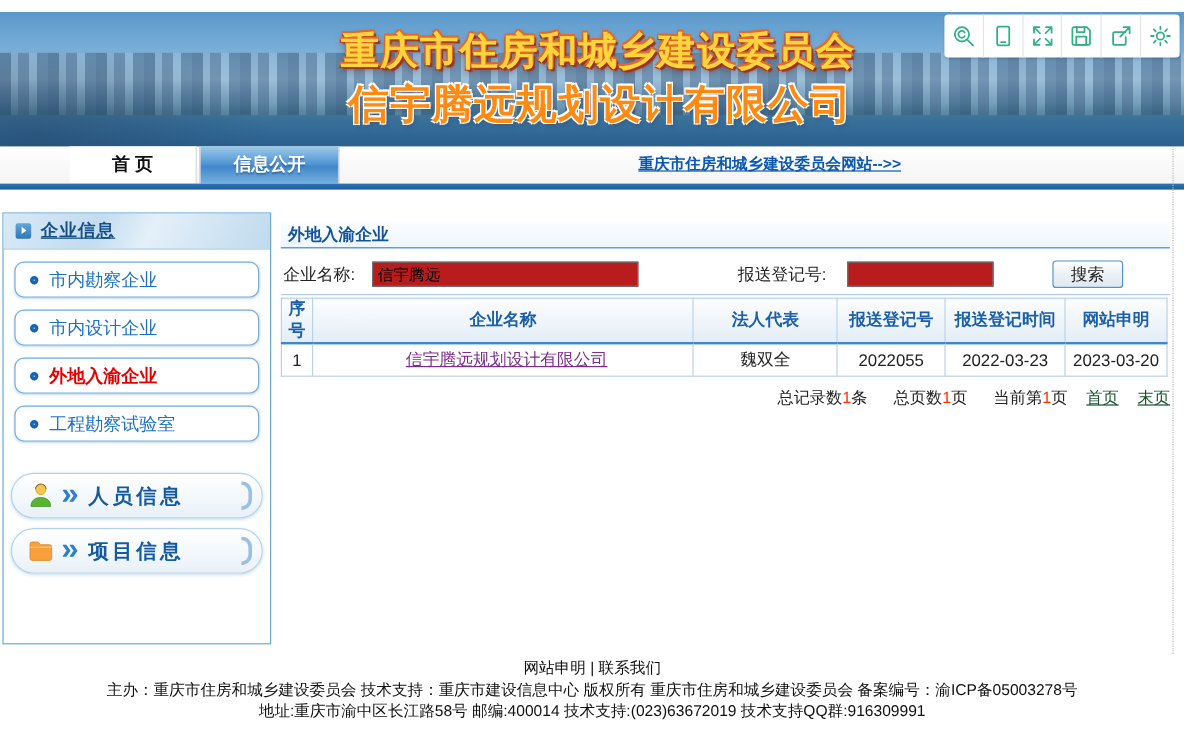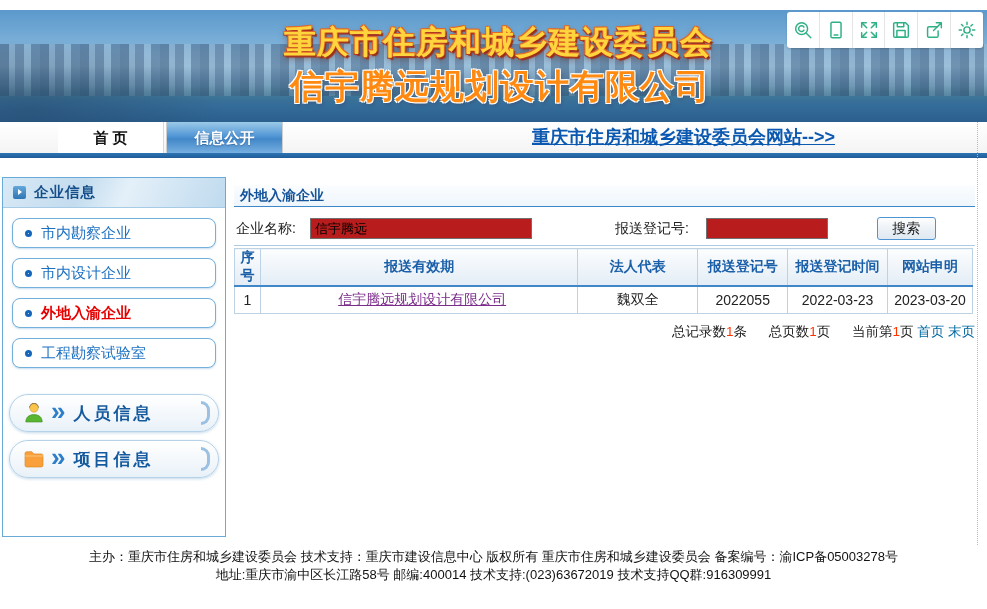--- a/index.html
+++ b/index.html
@@ -35,35 +35,35 @@
     background:linear-gradient(180deg,#ffffff,#f4f4f4); }
   .tab { position:absolute; top:0; height:31px; line-height:31px; text-align:center;
     font-size:15px; font-weight:bold; cursor:pointer; }
   .tab-home { left:58px; width:106px; color:#111; background:#fff;
     border-right:1px solid #d9d9d9; }
   .tab-info { left:166px; width:117px; color:#fff;
     background:linear-gradient(180deg,#9ccae8 0%,#5397d6 45%,#4288c9 55%,#76afe0 100%);
     border-left:1px solid #cfcfcf; border-right:1px solid #cfcfcf;
     text-shadow:0 1px 1px rgba(30,70,120,.5); }
   .nav-link { position:absolute; left:532px; top:0; height:31px; line-height:30px;
-    font-size:18px; font-weight:bold; color:#0a58b0; text-decoration:underline; cursor:pointer; }
+    font-size:13px; font-weight:bold; color:#0a58b0; text-decoration:underline; cursor:pointer; }
   .darkbar { position:absolute; left:0; top:153px; width:987px; height:5px;
     background:linear-gradient(180deg,#2e74b4,#1f5c98); }
 
   
   .sidebar { position:absolute; left:2px; top:177px; width:224px; height:360px;
     border:1px solid #6aaad9; background:#fff; }
   .sb-header { height:30px; display:flex; align-items:center; padding-left:10px;
     background:linear-gradient(115deg,#d8e9f6 0%,#c3dcee 35%,#e4f0f9 55%,#bfdaee 100%);
     border-bottom:1px solid #a6cbe6; }
   .sb-header-icon { width:13px; height:13px; border-radius:2px; margin-right:8px; position:relative;
     background:linear-gradient(180deg,#63a7da,#2e76b4); }
   .sb-header-icon::after { content:""; position:absolute; left:5px; top:3px;
     border-left:4px solid #fff; border-top:3.5px solid transparent; border-bottom:3.5px solid transparent; }
-  .sb-title { color:#154f8b; font-weight:bold; font-size:14.5px; letter-spacing:1px; }
+  .sb-title { color:#154f8b; font-weight:bold; font-size:14.5px; letter-spacing:1px;text-decoration:underline; }
   .sb-item { margin:10px 9px 0 9px; height:30px; border:1px solid #74b0dc; border-radius:8px;
     display:flex; align-items:center; padding-left:12px; cursor:pointer; background:#fff;
     box-shadow:0 1px 2px rgba(120,170,210,.4); }
   .sb-bullet { width:7px; height:7px; border:3px solid #1565b8; border-radius:50%; margin-right:9px; flex:none; }
   .sb-label { font-size:15px; color:#1c70c2; }
   .sb-item.active .sb-label { color:#e60000; font-weight:bold; }
   .sb-big { margin:8px 6px 0 6px; height:38px; border:1px solid #b6d2e8; border-radius:20px;
     background:linear-gradient(180deg,#ffffff,#f2f7fb 60%,#e8f1f8);
     display:flex; align-items:center; padding:0 8px 0 12px; cursor:pointer;
     box-shadow:0 1px 3px rgba(120,170,210,.45); }
@@ -96,21 +96,21 @@
   table.grid th { height:26px; font-weight:bold; color:#1a5fa8;
     background:linear-gradient(180deg,#fcfdfe,#e3edf6);
     border:1px solid #bdd2e4; border-bottom:2px solid #3f87c8; }
   table.grid td { height:27px; border:1px solid #bdd2e4; text-align:center; color:#222;
     background:#fff; }
   td.company { text-align:left; padding-left:6px; }
   .company-link { color:#7b2d8b; text-decoration:underline; cursor:pointer; }
   .pagination { margin-top:9px; text-align:right; font-size:13.5px; color:#222; }
   .pagination .seg { margin-left:18px; }
   .num-red { color:#f30; }
-  .pg-link { color:#0369a1; cursor:pointer; margin-left:0; }
+  .pg-link { color:#14532d; text-decoration:underline; cursor:pointer; margin-left:12px; }
 
   .page-edge { position:absolute; left:977px; top:122px; height:423px; border-left:1px dotted #b8b8b8; }
 
   
   .footer { position:absolute; left:0; top:548px; width:987px; text-align:center;
     font-size:13px; color:#111; line-height:18px; }
   .footer .f-link { cursor:pointer; }
 </style>
 </head>
 <body>
@@ -227,21 +227,21 @@
         <col style="width:26px">
           <col style="width:318px">
           <col style="width:120px">
         <col style="width:90px">
           <col style="width:100px">
           <col style="width:85px">
       </colgroup>
       <thead>
         <tr>
           <th>序号</th>
-          <th>报送有效期</th>
+          <th>企业名称</th>
           <th>法人代表</th>
           <th>报送登记号</th>
           <th>报送登记时间</th>
           <th>网站申明</th>
         </tr>
       </thead>
       <tbody>
         <tr>
           <td>1</td>
           <td class="company">
@@ -260,17 +260,22 @@
       <span class="seg">总页数</span><span class="num-red">1</span><span>页</span>
       <span class="seg">当前第</span><span class="num-red">1</span><span>页</span>
       <a class="pg-link">首页</a>
       <a class="pg-link">末页</a>
     </div>
   </div>
 
   <div class="page-edge"></div>
 
   <div class="footer">
+    <div>
+      <span class="f-link">网站申明</span>
+      <span>|</span>
+      <span class="f-link">联系我们</span>
+    </div>
     <div>主办：重庆市住房和城乡建设委员会 技术支持：重庆市建设信息中心 版权所有 重庆市住房和城乡建设委员会 备案编号：渝ICP备05003278号</div>
     <div>地址:重庆市渝中区长江路58号 邮编:400014 技术支持:(023)63672019 技术支持QQ群:916309991</div>
   </div>
 
 </div>
 
 </body></html>

